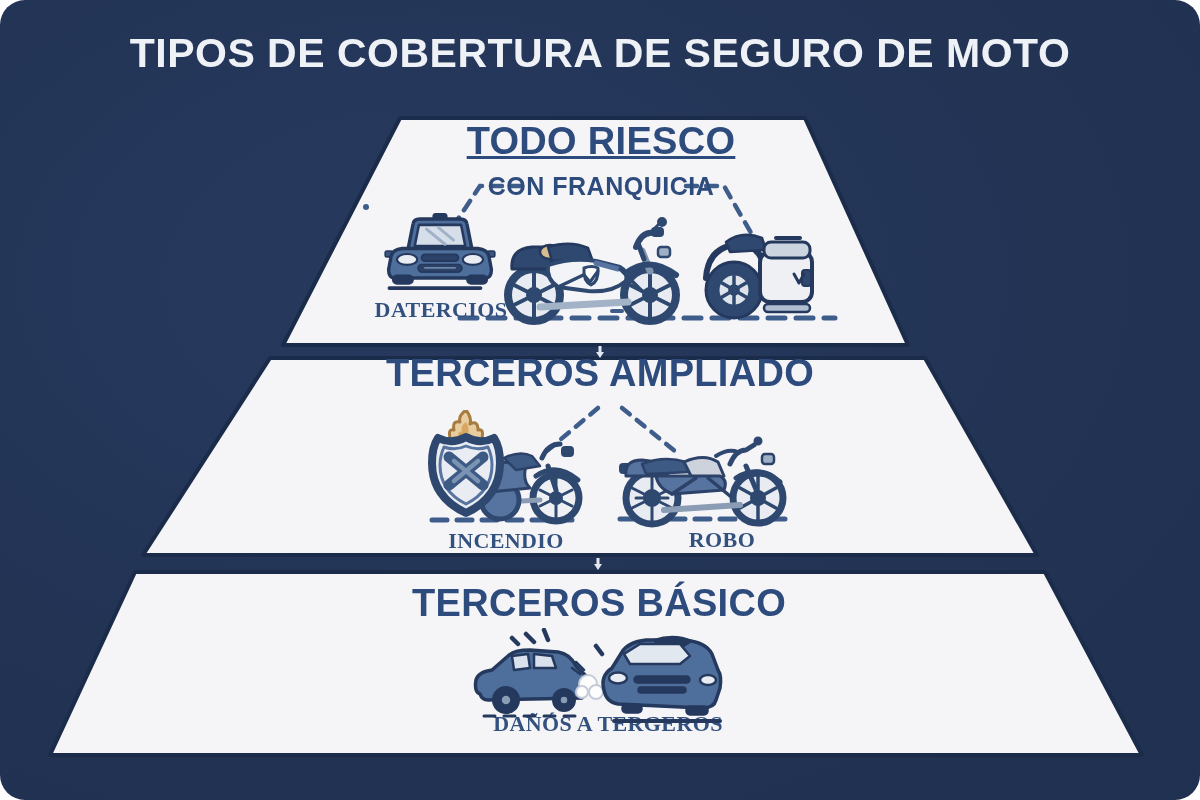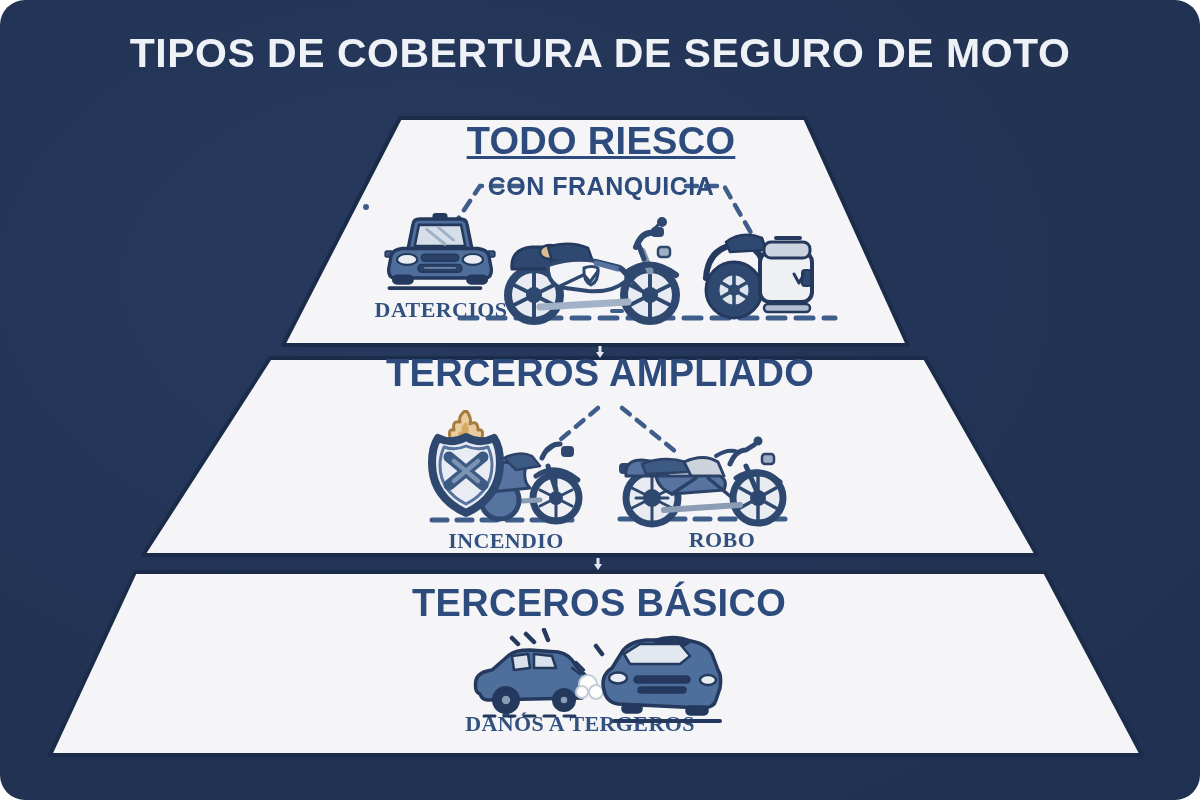--- a/index.html
+++ b/index.html
@@ -72,21 +72,21 @@
 
   <div class="tier-heading" style="left:601px; top:120px;text-decoration:underline;">TODO RIESCO</div>
   <div class="tier-sub" style="left:601px; top:172px;">CON FRANQUICIA</div>
   <div class="tier-label" style="left:441px; top:297px;">DATERCIOS</div>
 
   <div class="tier-heading" style="left:600px; top:344px;margin-top:8px;">TERCEROS AMPLIADO</div>
   <div class="tier-label" style="left:506px; top:528px;">INCENDIO</div>
   <div class="tier-label" style="left:711px; top:527px;margin-left:11px;">ROBO</div>
 
   <div class="tier-heading" style="left:599px; top:582px;">TERCEROS BÁSICO</div>
-  <div class="tier-label" style="left:580px; top:711px;text-align:right;">DAÑÓS A TERGEROS</div>
+  <div class="tier-label" style="left:608px; top:711px;text-align:right;">DAÑÓS A TERGEROS</div>
 
   <svg class="icon" style="left:381px; top:212px; width:118px; height:78px;" viewBox="0 0 140 92" aria-hidden="true">
     <g stroke="#24395d" stroke-linejoin="round" stroke-linecap="round">
       <rect x="62" y="2" width="16" height="8" rx="3" fill="#24395d" stroke-width="2"></rect>
       <path d="M32,44 L38,14 Q39,8 46,8 L94,8 Q101,8 102,14 L108,44 Z" fill="#4e6e9b" stroke-width="4"></path>
       <path d="M40,40 L45,15 L95,15 L100,40 Z" fill="#d6dfe9" stroke-width="3"></path>
       <path d="M54,20 L76,38 M68,18 L86,33" fill="none" stroke="#9fb2c8" stroke-width="3.5"></path>
       <rect x="5" y="46" width="9" height="7" rx="2" fill="#3a5580" stroke-width="2"></rect>
       <rect x="126" y="46" width="9" height="7" rx="2" fill="#3a5580" stroke-width="2"></rect>
       <path d="M16,78 Q9,78 9,68 L12,52 Q14,44 25,43 L115,43 Q126,44 128,52 L131,68 Q131,78 124,78 Z" fill="#4e6e9b" stroke-width="4"></path>

